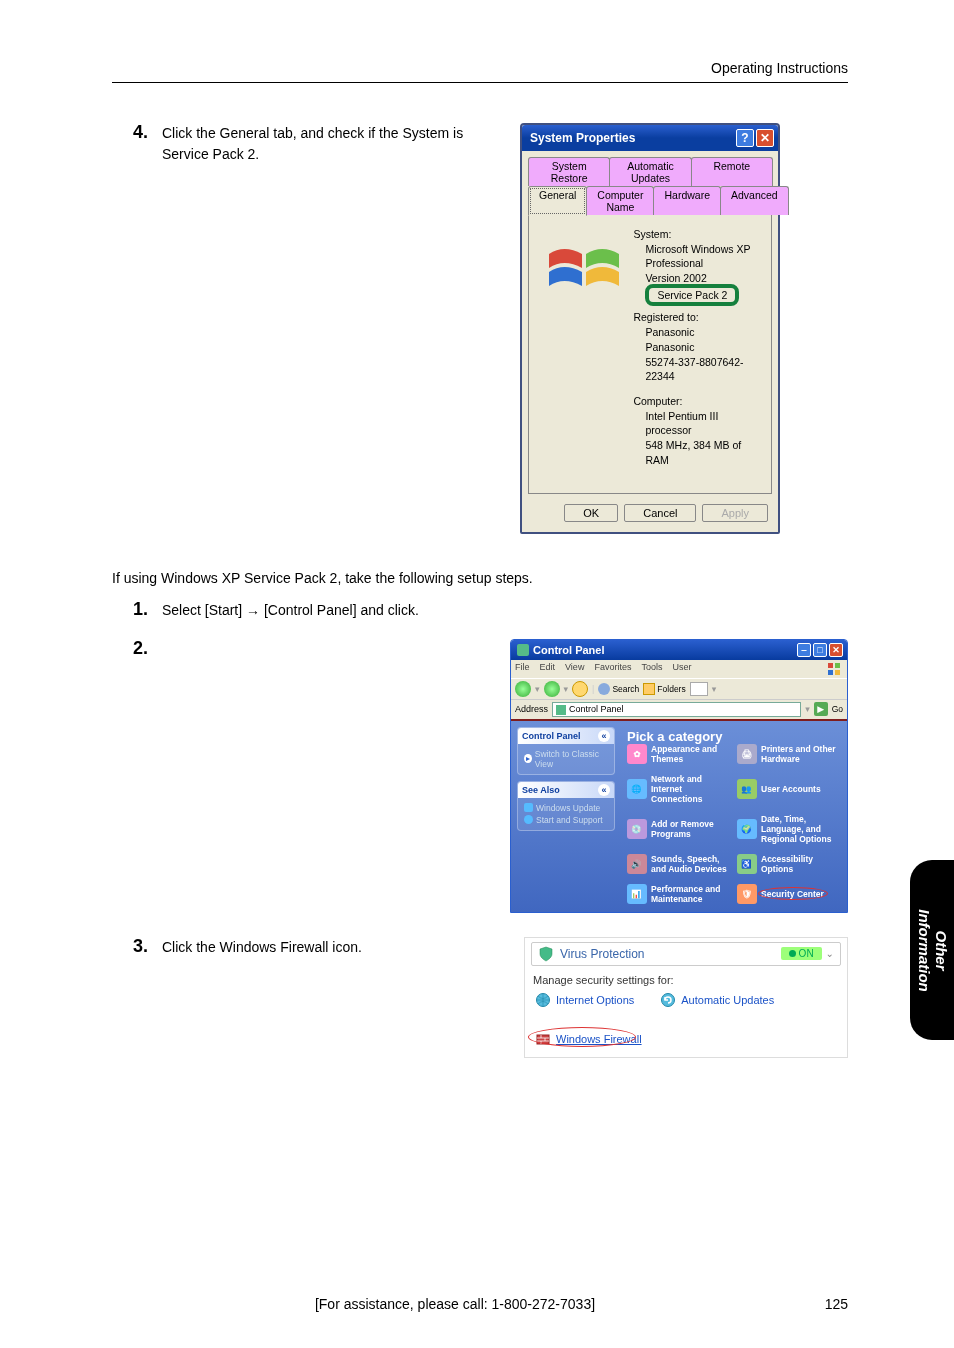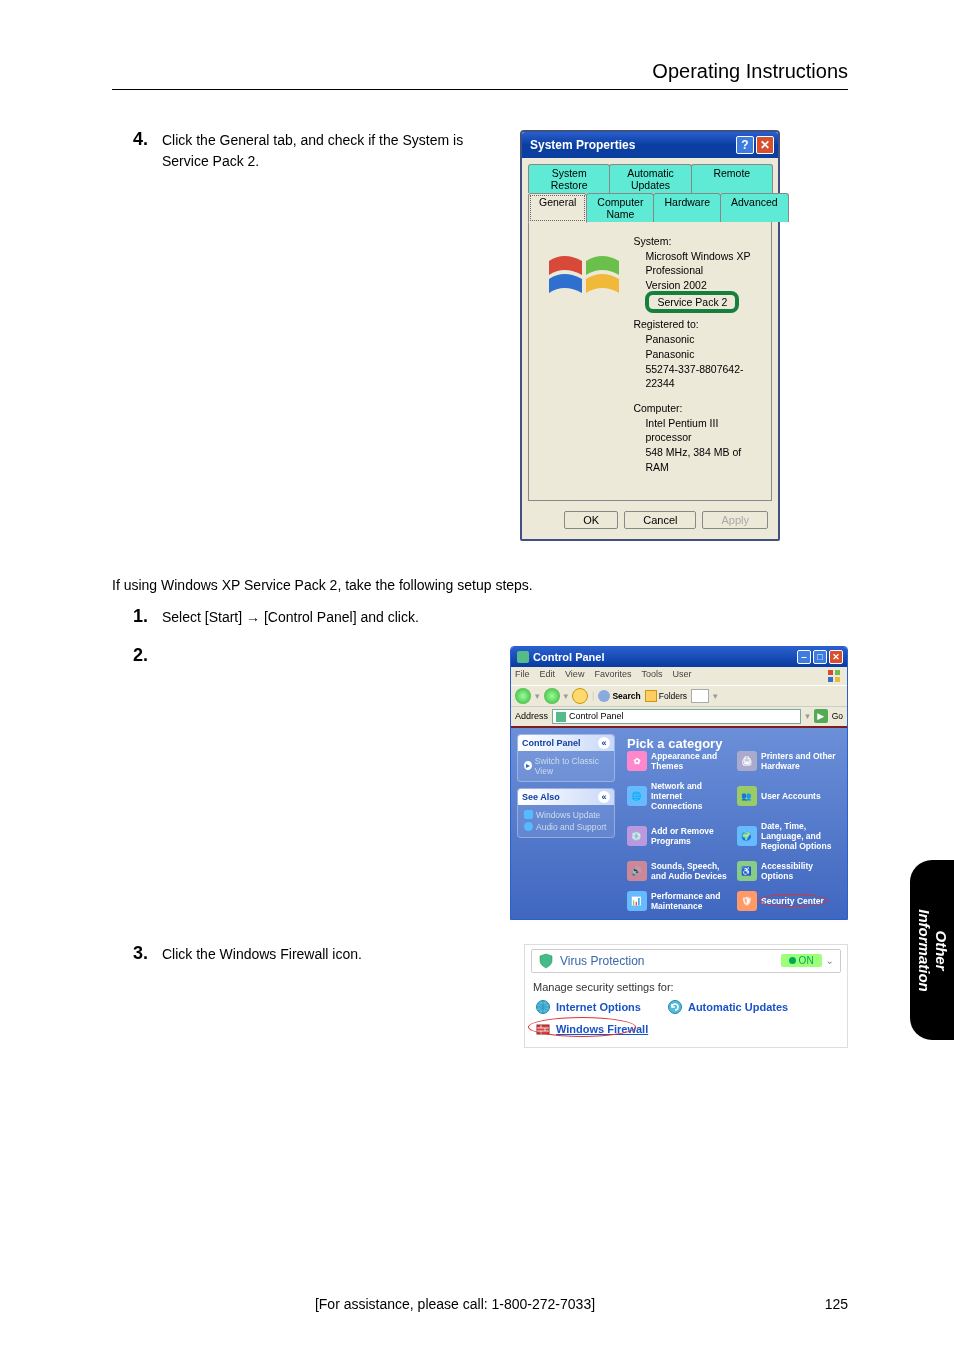--- a/index.html
+++ b/index.html
@@ -5,21 +5,21 @@
   * { box-sizing: border-box; margin: 0; padding: 0; }
   body {
     width: 954px;
     height: 1348px;
     background: #fff;
     font-family: Arial, Helvetica, sans-serif;
     position: relative;
     color: #000;
   }
   .page-inner { position: absolute; left: 112px; top: 60px; width: 736px; }
-  .header-row { display: flex; justify-content: flex-end; font-size: 20px; padding-bottom: 6px; }
+  .header-row { display: flex; justify-content: flex-end; font-size: 14px; padding-bottom: 6px; }
   .header-line { border-bottom: 1px solid #000; margin-bottom: 40px; }
   .row4 { display: flex; align-items: flex-start; }
   .step-num { font-size: 18px; font-weight: bold; width: 36px; text-align: right; margin-right: 14px; line-height: 1.1; }
   .step-text { font-size: 14px; line-height: 1.5; flex: 1; max-width: 350px; }
   .sysprops-wrap { width: 328px; margin-left: auto; }
   .dialog {
     border: 2px solid #405080;
     border-radius: 4px 4px 2px 2px;
     background: #ece9d8;
     font-family: Tahoma, sans-serif;
@@ -42,21 +42,21 @@
     border: 1px solid #fff; border-radius: 2px;
     display: flex; align-items: center; justify-content: center;
     font-size: 12px; font-weight: bold;
   }
   .help-btn { background: #3d7ce0; }
   .close-btn { background: #d84f2e; }
   .tabs-area { padding: 6px 6px 4px 6px; }
   .tabrow { display: flex; }
   .tab {
     border: 1px solid #888; border-bottom: none;
-    background: #5eead4; padding: 2px 10px; font-size: 10.5px;
+    background: #f0abfc; padding: 2px 10px; font-size: 10.5px;
     border-radius: 3px 3px 0 0; margin-right: -1px; flex: 1; text-align: center;
     position: relative;
   }
   .tabrow2 .tab.active { background: #ece9d8; z-index: 3; border-bottom: 1px solid #ece9d8; margin-bottom: -1px; }
   .tabrow2 .tab.active::after { content: ""; position: absolute; left: 2px; right: 2px; bottom: -2px; height: 3px; background: #ece9d8; }
   .tabrow2 .tab:first-child { outline: 1px dotted #666; outline-offset: -3px; }
   .tabpane { border: 1px solid #888; background: #ece9d8; padding: 10px 10px 16px 10px; min-height: 280px; margin-top: -1px; }
   .sys-body { display: flex; }
   .winlogo { width: 90px; height: 70px; margin: 10px 8px 4px 4px; display: flex; align-items: center; justify-content: center; }
   .winlogo svg { width: 80px; height: 60px; }
@@ -105,25 +105,25 @@
   .sec-center .ring { position:absolute; left:-3px; top:-2px; width:70px; height:13px; border:1.5px solid #d33; border-radius:50%; }
 
   .sec-panel { width: 324px; margin-left:auto; font-family: Tahoma, sans-serif; font-size:11px; padding: 4px 6px 10px 6px; background:#fff; border:1px solid #ddd; }
   .vp-row { display:flex; align-items:center; background:#fff; border:1px solid #ccc; padding:3px 6px; border-radius:2px; }
   .vp-row .shield { width:16px; height:16px; margin-right:6px; }
   .vp-title { color:#3a66aa; font-size:12px; flex:1; }
   .vp-on { background:#9dff7a; color:#0a5; font-size:10px; padding:1px 8px; border-radius:2px; margin-right:4px; display:flex; align-items:center; gap:3px; }
   .vp-chev { color:#888; font-size:10px; }
   .mng { color:#333; font-size:11px; margin:8px 0 6px 2px; }
   .sec-links { display:flex; gap:26px; align-items:center; padding-left:4px; }
-  .sec-link { display:flex; align-items:center; gap:5px; color:#1a52c7; font-size:11px;font-weight:bold; }
+  .sec-link { display:flex; align-items:center; gap:5px; color:#1a52c7; font-size:11px; }
   .sec-link.fire { position:relative; }
   .sec-link.fire .ring { position:absolute; left:-7px; top:-4px; width:108px; height:20px; border:1.5px solid #d33; border-radius:50%; }
   .sec-link .ic { width:16px; height:16px; }
-  .wfrow { margin-top: 6px; padding-left:4px; }
+  .wfrow { margin-top: 23px; padding-left:4px; }
 
   .side-tab {
     position: absolute; right: 0; top: 860px; width: 44px; height: 180px;
     background: #000; border-radius: 22px 0 0 22px;
     color: #fff; font-style: italic; font-weight: bold;
     display: flex; align-items: center; justify-content: center;
   }
   .side-tab .vt { transform: rotate(90deg); white-space: nowrap; font-size: 15px; line-height: 1.1; text-align: center; }
 
   .footer { position:absolute; left:112px; bottom:36px; width:736px; display:flex; font-size:14px; }
@@ -237,21 +237,21 @@
               </svg>
           </span>
         </div>
         <div class="cp-toolbar">
           <span class="cp-tb-btn" style="background:radial-gradient(circle,#9f9,#3a3);"></span>
           <span style="color:#999;">▾</span>
           <span class="cp-tb-btn" style="background:radial-gradient(circle,#9f9,#3a3);"></span>
           <span style="color:#999;">▾</span>
           <span class="cp-tb-btn" style="background:#ffd870;border:1px solid #c90;"></span>
           <span style="color:#ccc;">|</span>
-          <span style="font-size:8.5px; display:flex; align-items:center; gap:2px;font-weight:bold;">
+          <span style="font-size:8.5px; display:flex; align-items:center; gap:2px;">
               <span style="width:12px;height:12px;border-radius:50%;background:#8ad;"></span>
               <span>Search</span>
             </span>
           <span style="font-size:8.5px; display:flex; align-items:center; gap:2px;">
               <span style="width:12px;height:12px;background:#fc6;border:1px solid #c90;"></span>
               <span>Folders</span>
             </span>
           <span style="width:18px;height:14px;border:1px solid #aaa;background:#fff;"></span>
             <span style="color:#999;">▾</span>
         </div>
@@ -278,21 +278,21 @@
               <div class="cp-side-hd">
                   <span>See Also</span>
                   <span class="chev">«</span>
                 </div>
               <div class="cp-side-item">
                   <span style="width:9px;height:9px;background:#5bf;border-radius:2px;"></span>
                   <span>Windows Update</span>
                 </div>
               <div class="cp-side-item">
                   <span style="width:9px;height:9px;border-radius:50%;background:#5bf;"></span>
-                  <span>Audio and Support</span>
+                  <span>Start and Support</span>
                 </div>
             </div>
           </div>
           <div class="cp-main">
             <div class="cp-cat-title">Pick a category</div>
             <div class="cp-grid">
               <div class="cp-item">
                   <span class="cp-icon" style="background:#f8c;">✿</span>
                   <span>Appearance and Themes</span>
                 </div>

